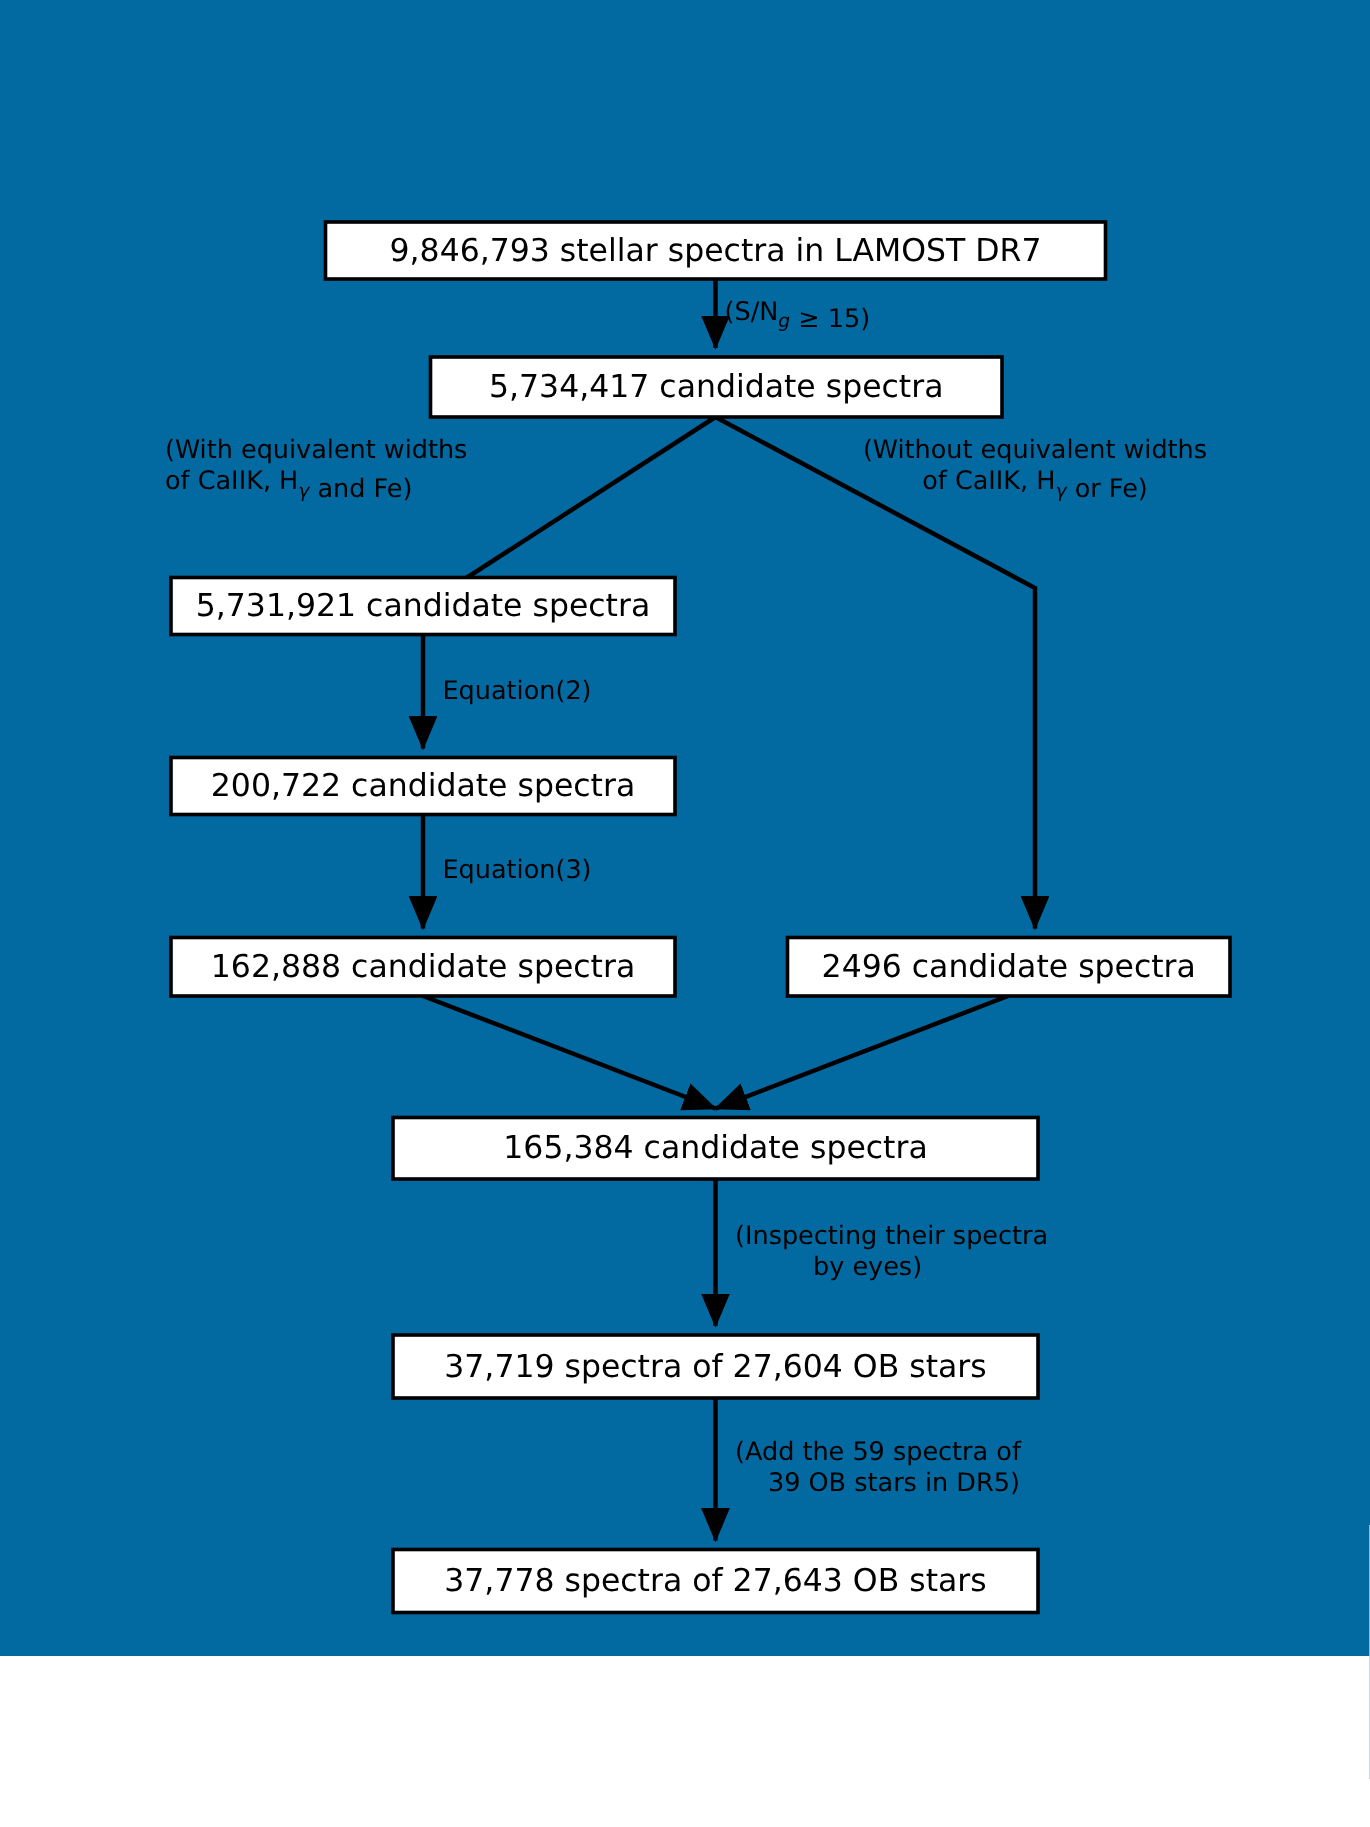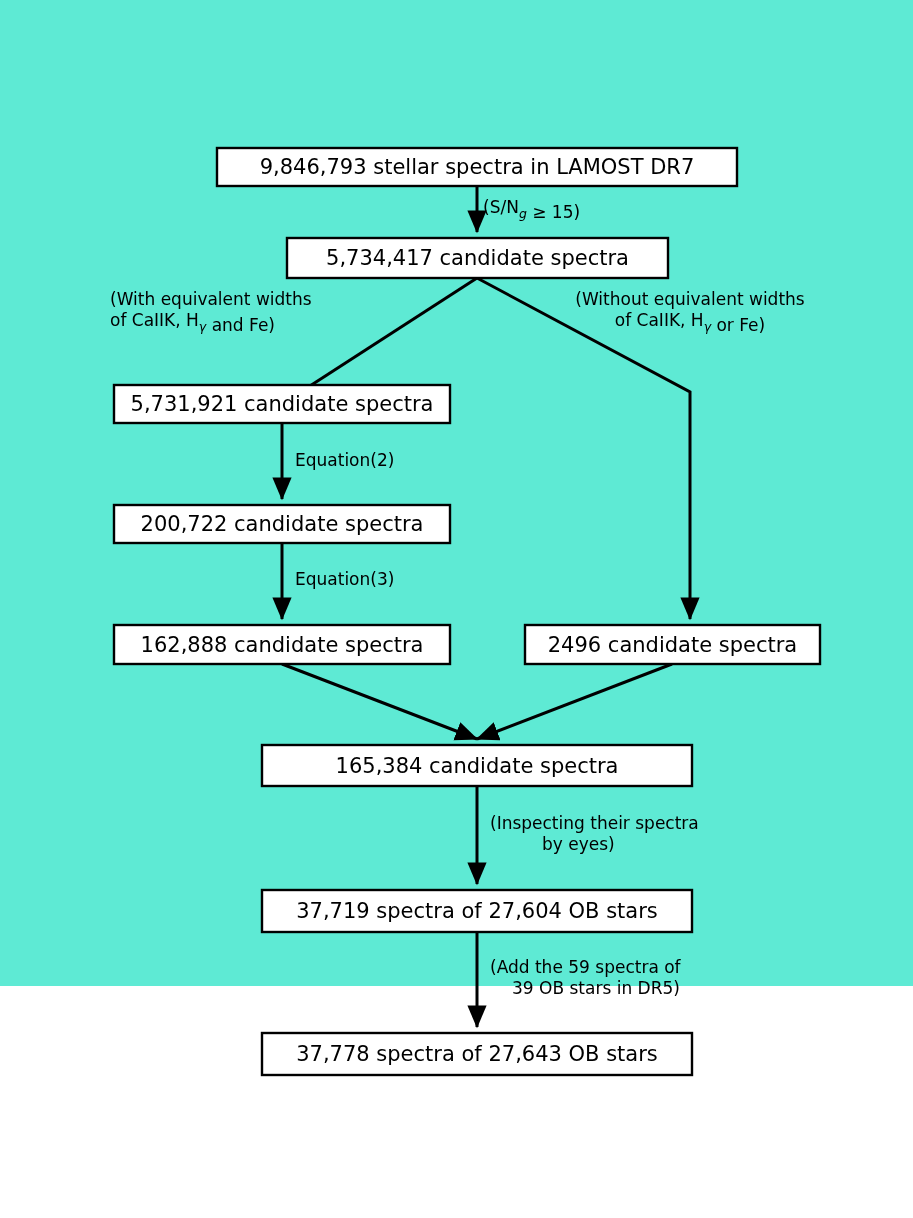--- a/index.html
+++ b/index.html
@@ -9,22 +9,22 @@
   }
   body {
     width: 913px;
     height: 1218px;
     font-family: "DejaVu Sans", sans-serif;
     overflow: hidden;
   }
   #flowchart-root {
     position: relative;
     width: 913px;
-    height: 986px;
-    background: #5eead4;
+    height: 1104px;
+    background: #0369a1;
   }
   svg.diagram {
     display: block;
     width: 913px;
     height: 1218px;
   }
   .node-box {
     fill: #ffffff;
     stroke: #000000;
     stroke-width: 2.4;

